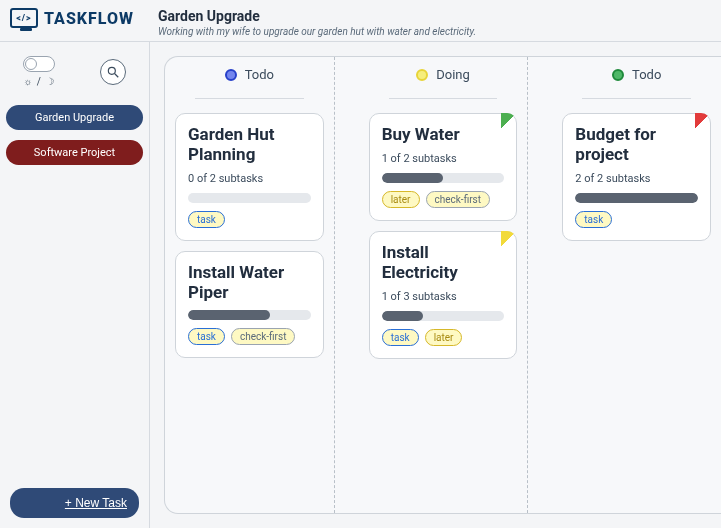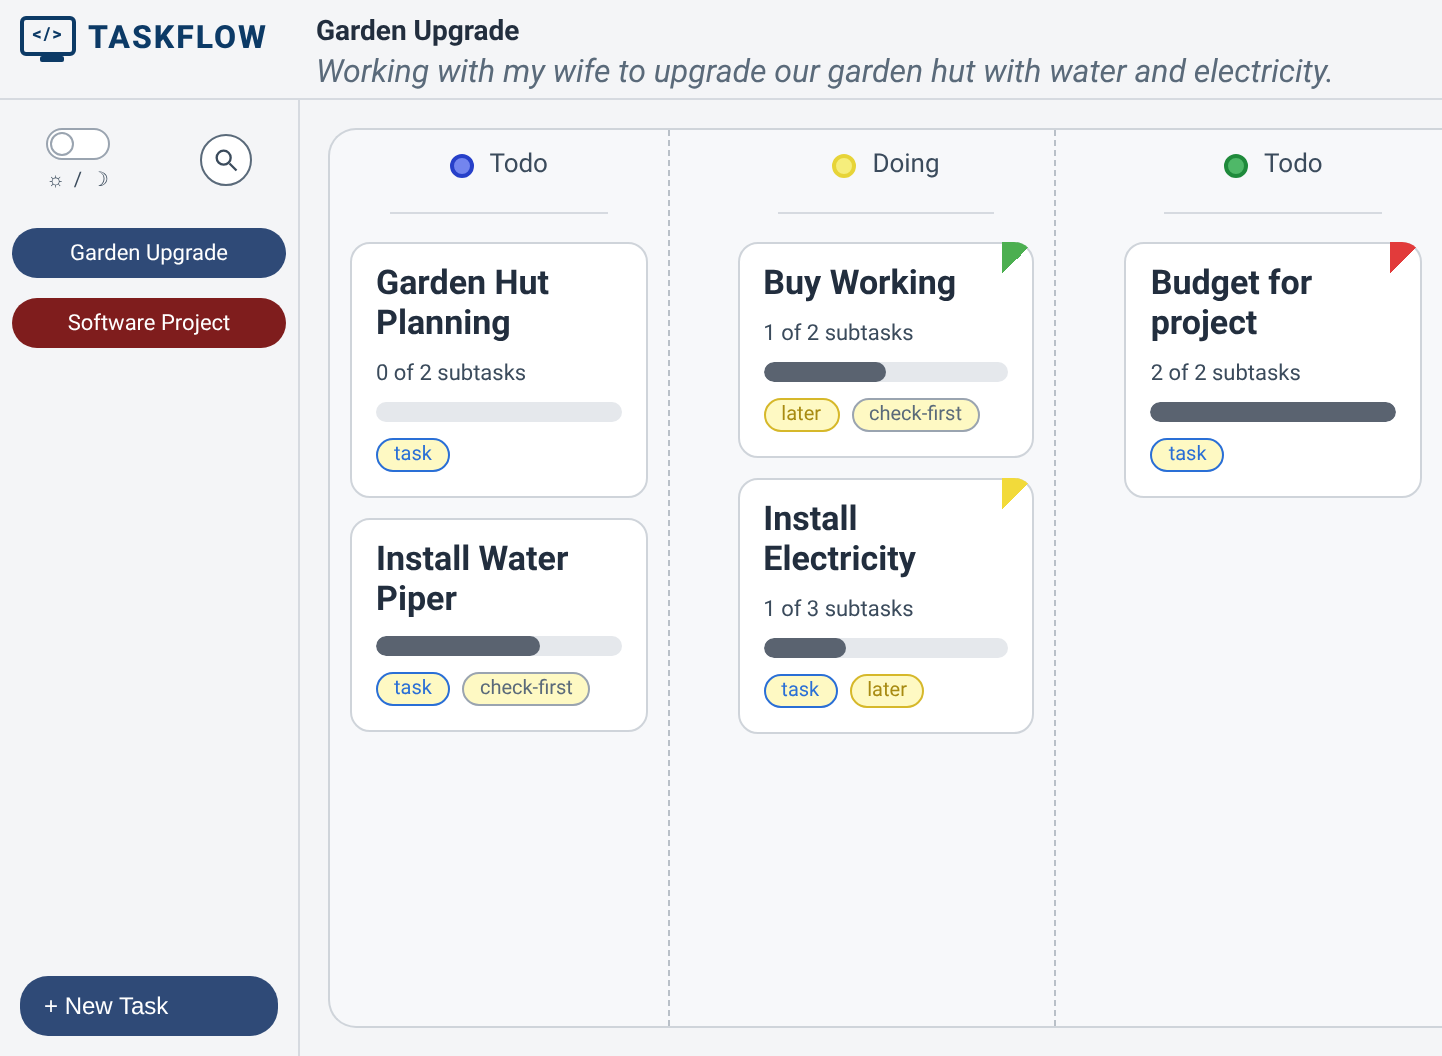--- a/index.html
+++ b/index.html
@@ -31,21 +31,21 @@
     display:flex; align-items:center; justify-content:center;
     font-size:9px; color:#0c3a66;
     position: relative;
   }
   .logo-mark::after{
     content:""; position:absolute; bottom:-5px; left:8px; width:12px; height:3px;
     background:#0c3a66; border-radius:1px;
   }
   .page-heading { flex:1; }
   .page-title { font-size: 14px; font-weight: 700; color:#222e3e; }
-  .page-sub { font-size: 16px; font-style: italic; color:#5a6a7a; margin-top:2px; }
+  .page-sub { font-size: 10px; font-style: italic; color:#5a6a7a; margin-top:2px; }
 
   .body { flex:1; display:flex; overflow:hidden; border-top:1px solid #d6dae0;}
   .sidebar {
     width: 150px;
     background:#f4f5f7;
     border-right:1px solid #d6dae0;
     display:flex; flex-direction:column;
     padding: 14px 6px 10px 6px;
     gap: 10px;
   }
@@ -70,22 +70,23 @@
   .project-pill{
     background:#2f4a77; color:#fff; border-radius:14px;
     padding:6px 10px; font-size:11px; text-align:center;
     cursor:pointer;
   }
   .project-pill.inactive{ background:#7f1d1d;}
   .sidebar-spacer{ flex:1; }
   .new-task-btn{
     background:#2f4a77; color:#fff; border:none;
     border-radius:14px; padding:8px 12px; font-size:12px;
-    cursor:pointer; text-align:left;
+    cursor:pointer; text-align:right;
     margin: 0 4px;
+    text-decoration: underline;
   }
 
   .board-wrap{
     flex:1; padding: 14px 0 14px 14px; display:flex;
   }
   .board{
     flex:1;
     border:1px solid #cfd4da; border-right:none;
     border-radius: 14px 0 0 14px;
     background:#f7f8fa;
@@ -212,21 +213,21 @@
             </div>
           </div>
           <div class="col">
             <div class="col-header">
               <span class="col-dot dot-doing"></span>
               <span class="col-title">Doing</span>
             </div>
             <hr class="col-hr">
             <div class="card">
               <div class="card-corner corner-green"></div>
-              <div class="card-title">Buy Working</div>
+              <div class="card-title">Buy Water</div>
               <div class="card-sub">1 of 2 subtasks</div>
               <div class="progress">
                 <div style="width: 50%;"></div>
               </div>
               <div class="tags">
                 <span class="tag tag-yellow">later</span>
                 <span class="tag tag-grey">check-first</span>
               </div>
             </div>
             <div class="card">

